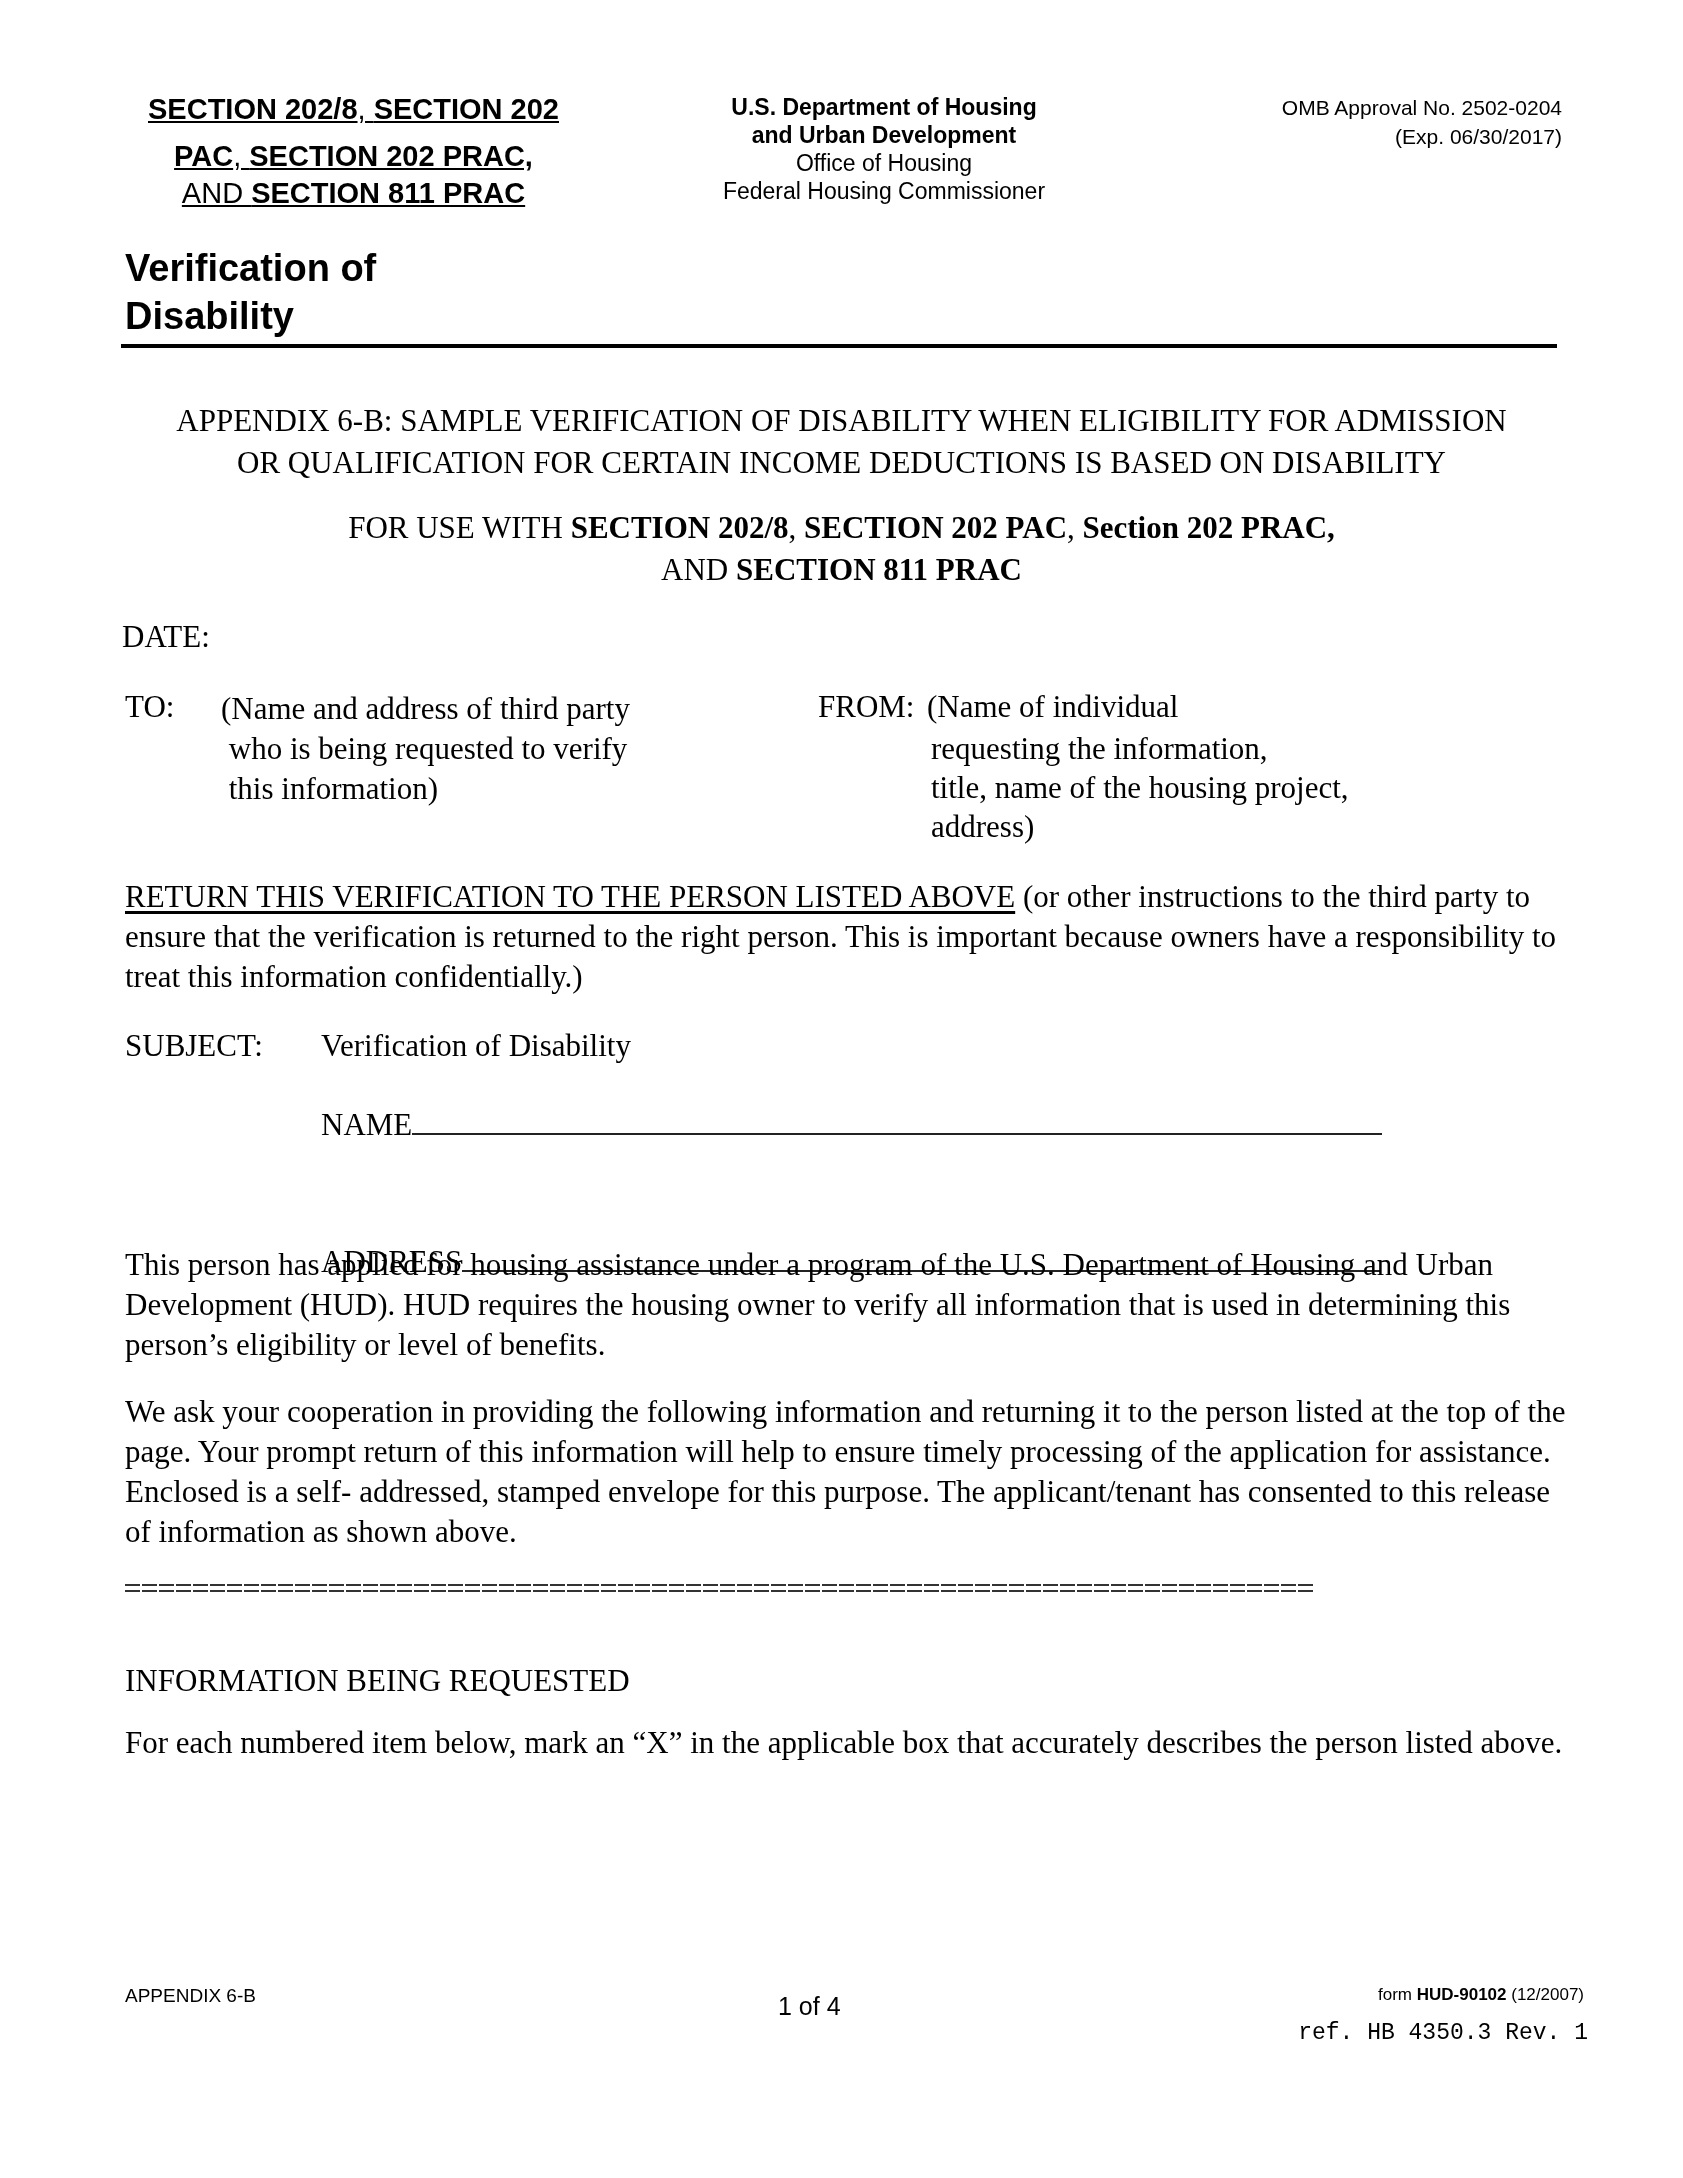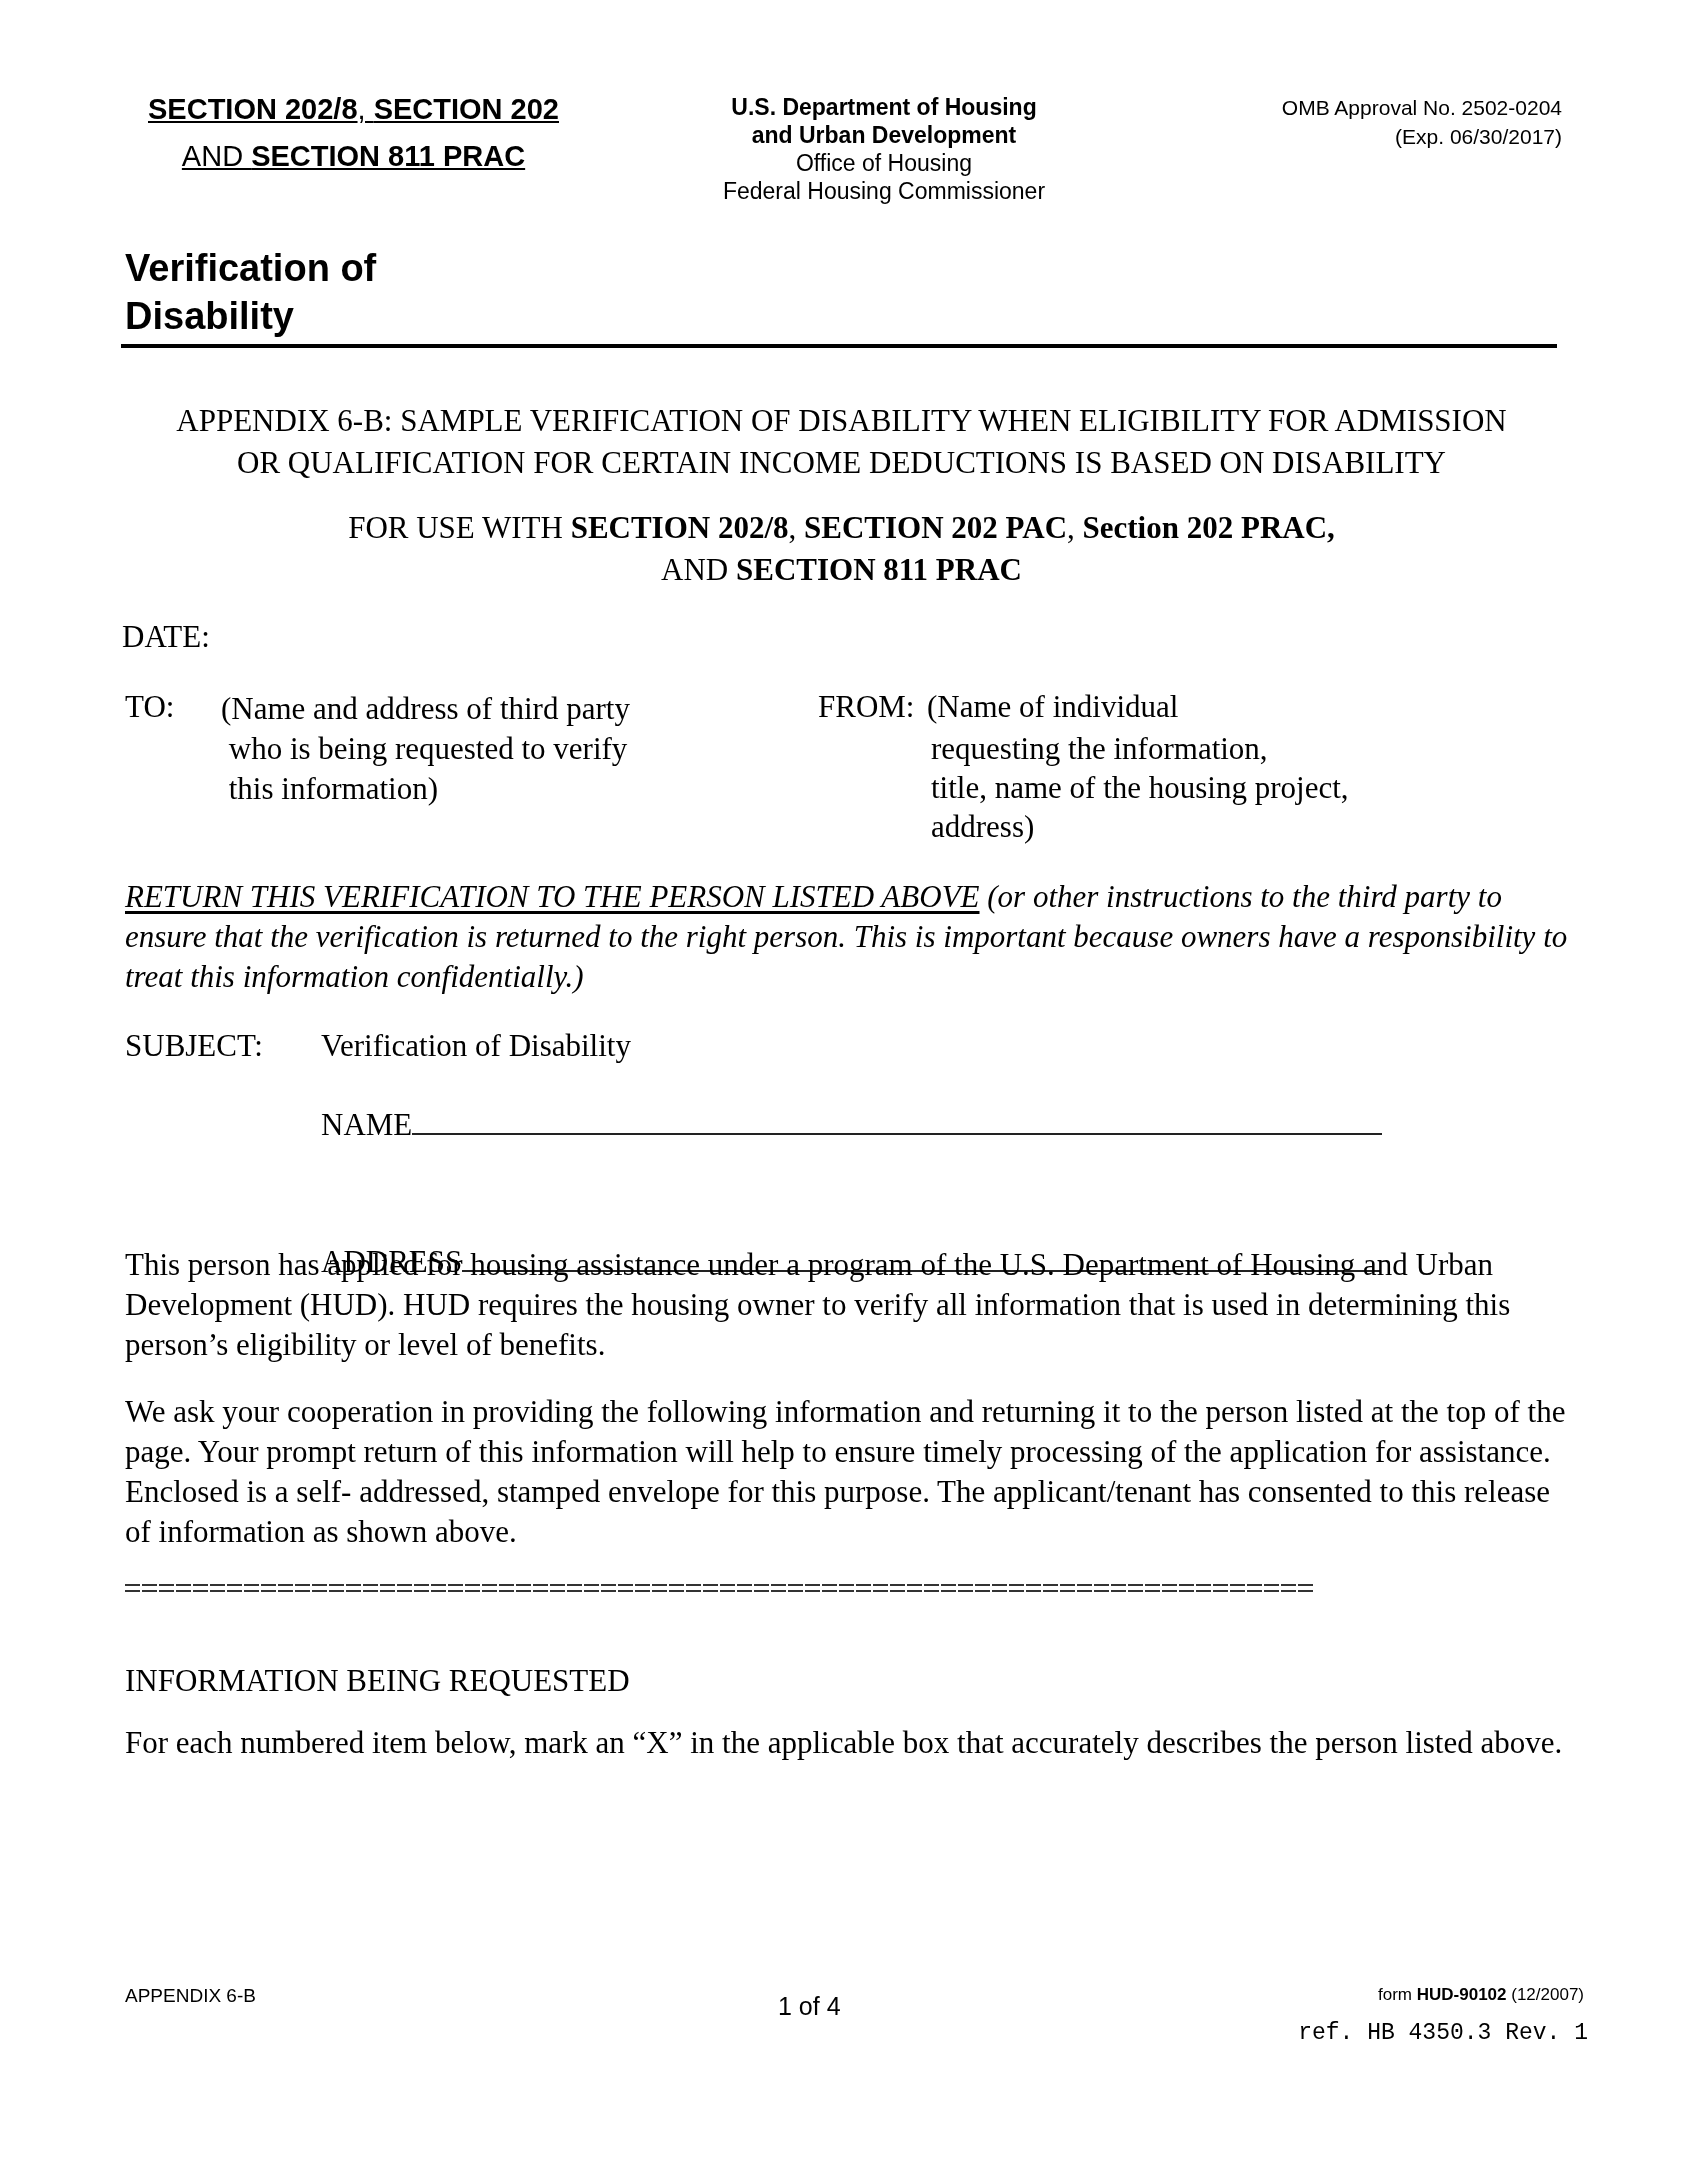--- a/index.html
+++ b/index.html
@@ -27,21 +27,21 @@
   #for-use { top:507px; line-height:42px; }
 
   #date-label { left:122px; top:619px; }
 
   #to-label { left:125px; top:689px; }
   #to-text { left:221px; top:689px; line-height:40px; white-space:pre; }
   #from-label { left:818px; top:689px; }
   #from-line1 { left:927px; top:689px; }
   #from-rest { left:931px; top:729px; line-height:39px; white-space:pre; }
 
-  #return-block { left:125px; top:877px; width:1445px; line-height:40px; white-space:normal;font-style:italic; }
+  #return-block { left:125px; top:877px; width:1445px; line-height:40px; white-space:normal; }
   #return-block .u { text-decoration:underline; text-underline-offset:4px; }
 
   #subject-label { left:125px; top:1028px; }
   #subject-value { left:321px; top:1028px; }
 
   #name-field { left:321px; top:1103px; }
   #address-field { left:321px; top:1240px; }
   .blank { display:inline-block; border-bottom:2px solid #222; height:30px; vertical-align:baseline; }
   #name-blank { width:970px; }
   #address-blank { width:919px; }
@@ -58,20 +58,21 @@
   #footer-left { left:125px; top:1985px; font-size:19px; }
   #footer-center { left:778px; top:1992px; font-size:25px; }
   #footer-form { right:99px; top:1985px; font-size:17px; }
   #footer-ref { right:95px; top:2020px; font-size:23px; font-family:Liberation Mono, monospace; }
 </style>
 </head>
 <body>
 
 <div id="hdr-left" class="abs sans">
   <div class="l1"><span class="b">SECTION 202/8</span><span>, </span><span class="b">SECTION 202</span></div>
+  <div><span class="b">PAC</span><span>, </span><span class="b">SECTION 202 PRAC,</span></div>
   <div><span>AND </span><span class="b">SECTION 811 PRAC</span></div>
 </div>
 
 <div id="hdr-center" class="abs sans">
   <div class="b">U.S. Department of Housing</div>
   <div class="b">and Urban Development</div>
   <div>Office of Housing</div>
   <div>Federal Housing Commissioner</div>
 </div>
 

